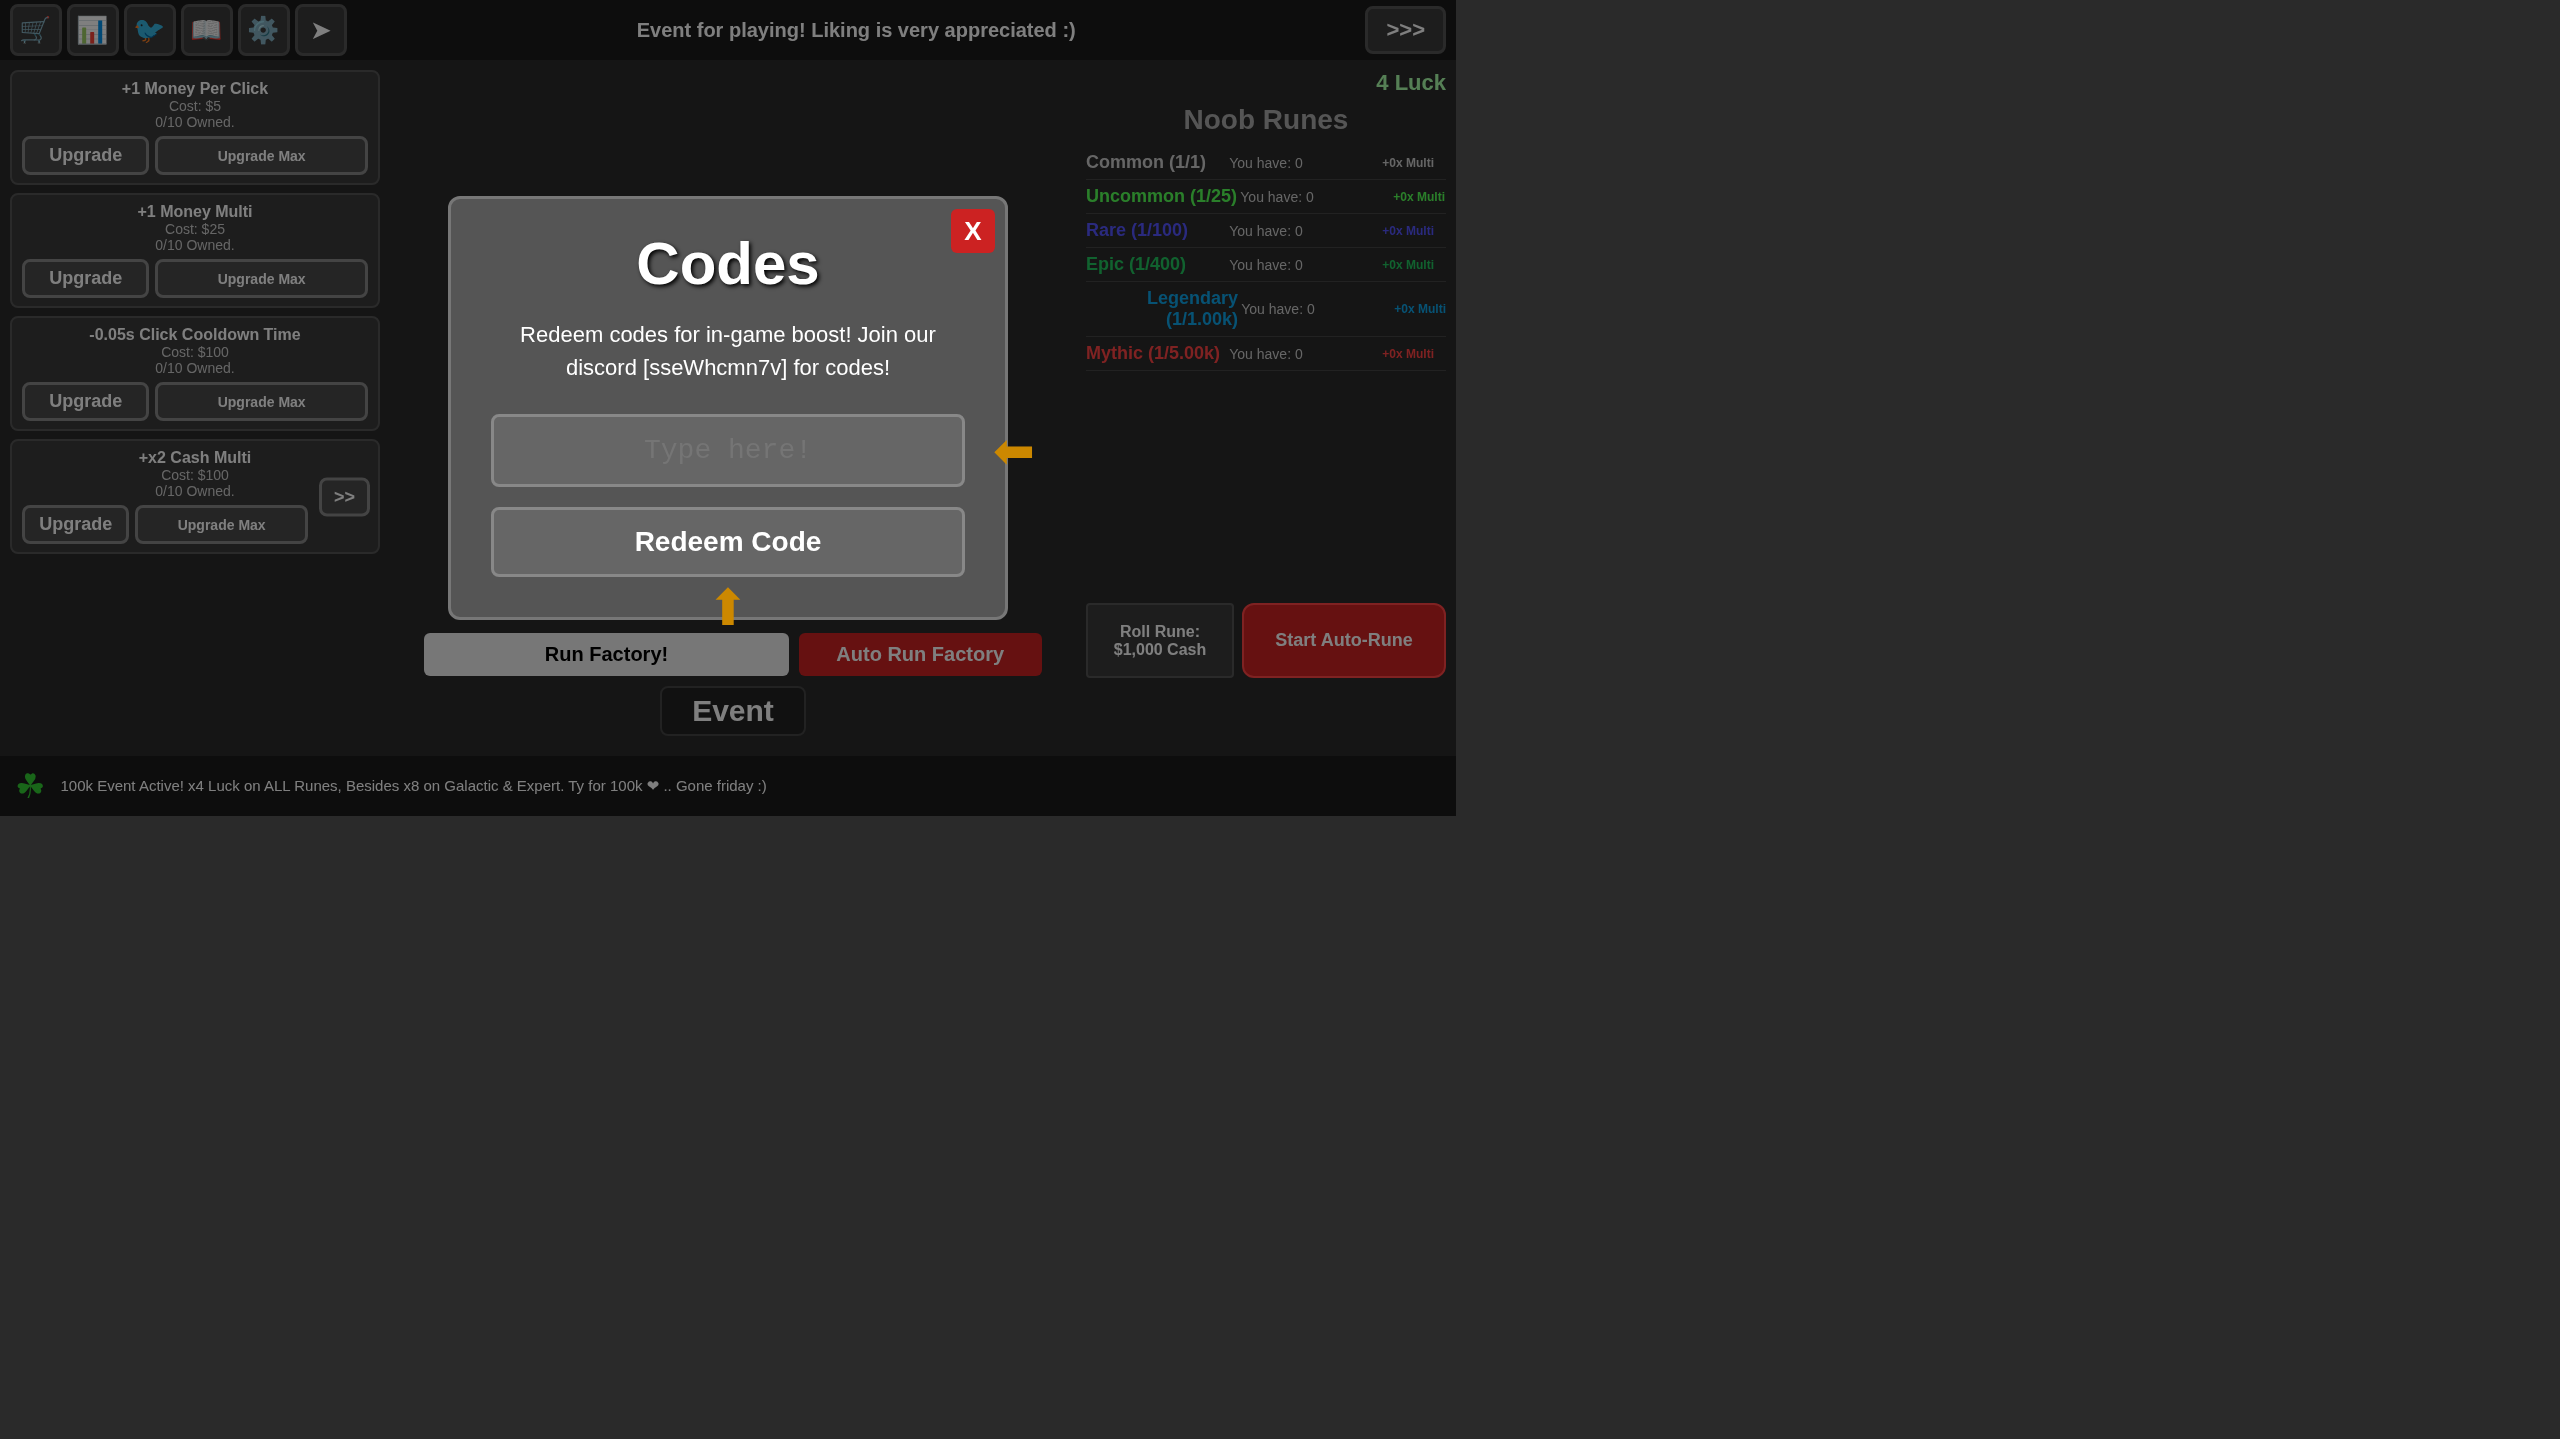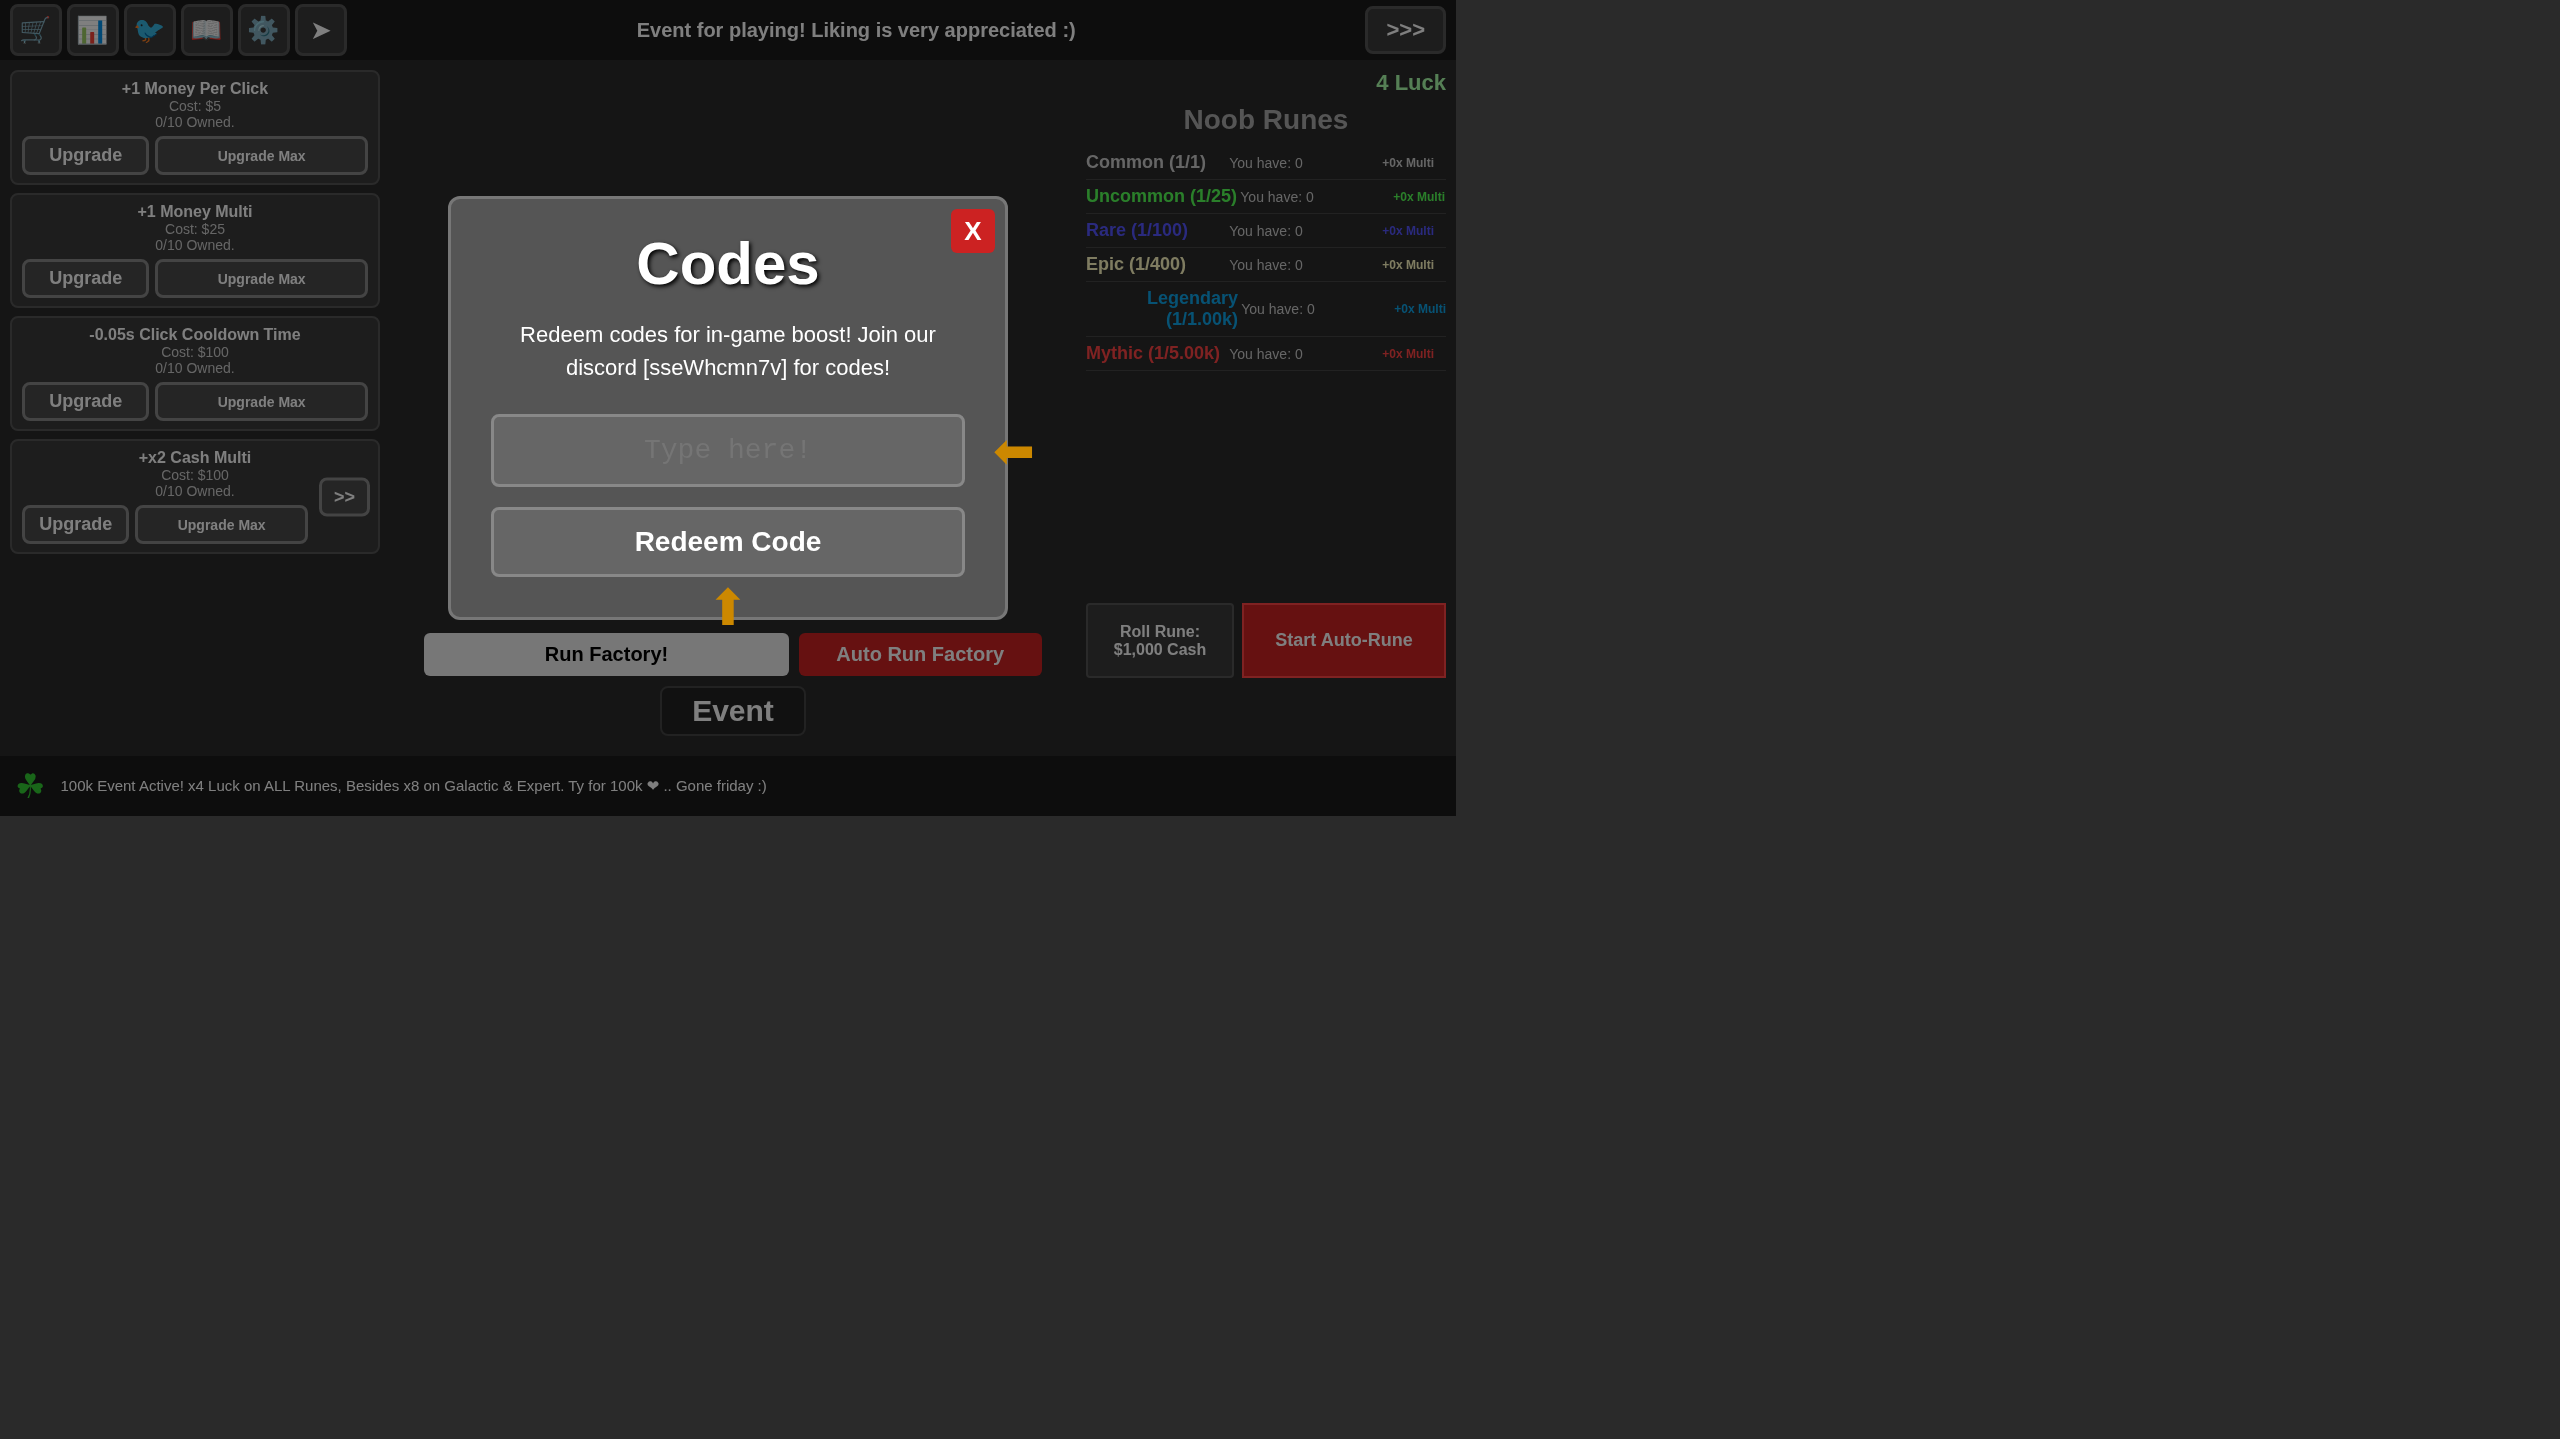--- a/index.html
+++ b/index.html
@@ -191,21 +191,21 @@
     .rune-multi {
       font-size: 12px;
       font-weight: bold;
       min-width: 80px;
       text-align: right;
       margin-left: 48px;
     }
     .rune-common { color: #cccccc; }
     .rune-uncommon { color: #55ff55; }
     .rune-rare { color: #5555ff; }
-    .rune-epic { color: #fef9c3; }
+    .rune-epic { color: #22c55e; }
     .rune-legendary { color: #0ea5e9; text-align: right; }
     .rune-mythic { color: #ff4444; }
 
     .roll-rune-area {
       position: absolute;
       bottom: 70px;
       right: 0;
       width: 380px;
       display: flex;
       gap: 8px;
@@ -218,21 +218,21 @@
       color: white;
       font-size: 16px;
       font-weight: bold;
       padding: 10px 16px;
       cursor: pointer;
       flex: 1;
     }
     .start-auto-btn {
       background: #cc2222;
       border: 2px solid #ff4444;
-      border-radius: 0;
+      border-radius: 12px;
       color: white;
       font-size: 18px;
       font-weight: bold;
       padding: 25px 16px;
       cursor: pointer;
       flex: 1.5;
     }
 
     
     .bottom-bar {

